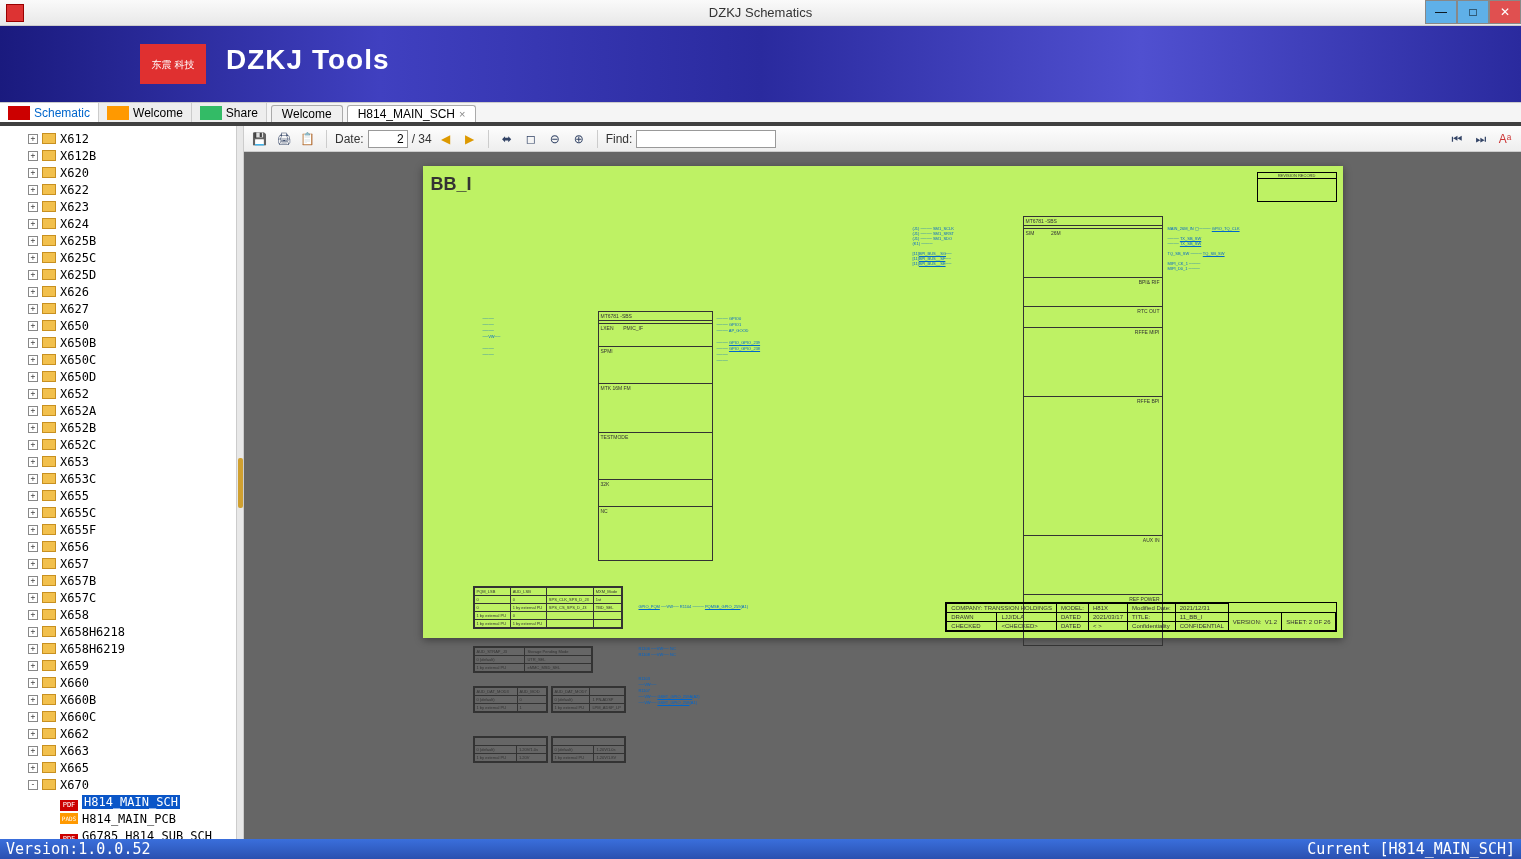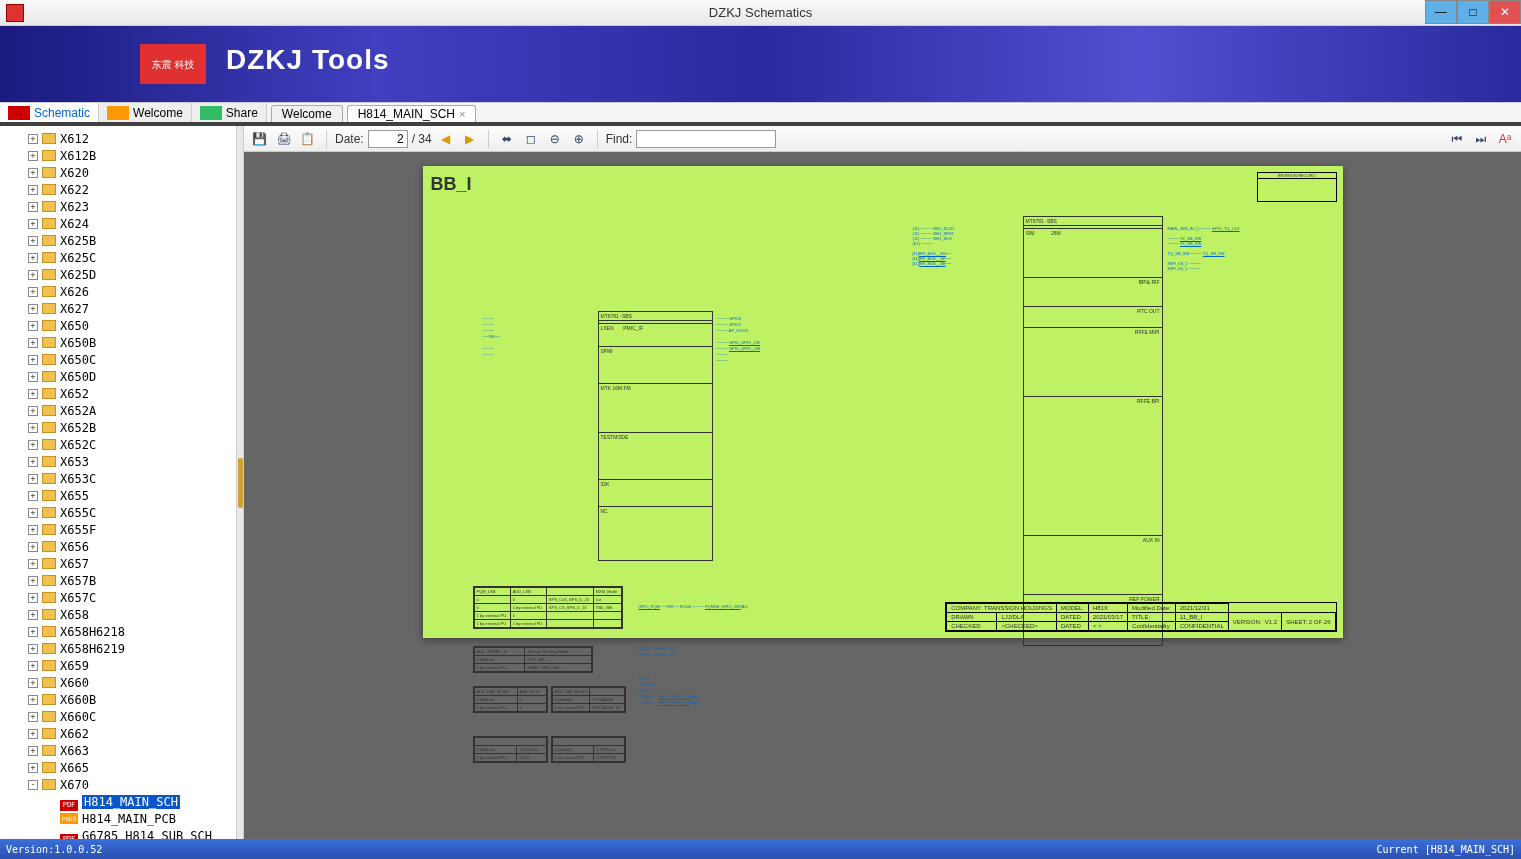--- a/index.html
+++ b/index.html
@@ -52,21 +52,21 @@
 .schem-block.lg { border: 1.5px solid #333; }
 .schem-header { background: none; border-bottom: 1px solid #333; font-size: 5px; padding: 1px 2px; }
 .tblock { position: absolute; right: 6px; bottom: 6px; border: 1px solid #000; font-size: 6px; }
 .tblock table { border-collapse: collapse; }
 .tblock td { border: 1px solid #000; padding: 1px 4px; }
 .revblock { position: absolute; right: 6px; top: 6px; border: 1px solid #000; width: 80px; height: 30px; font-size: 4px; }
 .note-table { position: absolute; border: 1px solid #333; font-size: 4px; }
 .note-table table { border-collapse: collapse; width: 100%; }
 .note-table td { border: 1px solid #333; padding: 0 2px; height: 8px; }
 .wires { position: absolute; font-size: 4px; color: #06c; }
-.statusbar { height: 20px; background: linear-gradient(#3a6fdc, #2a50b0); color: #fff; display: flex; align-items: center; justify-content: space-between; padding: 8px 6px; font-size: 10px; font-family: monospace; }
+.statusbar { height: 20px; background: linear-gradient(#3a6fdc, #2a50b0); color: #fff; display: flex; align-items: center; justify-content: space-between; padding: 8px 6px; font-size: 15px; font-family: monospace; }
 </style>
 </head>
 <body>
 
 <div class="titlebar">
   <div class="titlebar-icon"></div>
   <div class="titlebar-title">DZKJ Schematics</div>
   <div class="window-controls">
     <div class="win-btn min">—</div>
     <div class="win-btn max">□</div>

